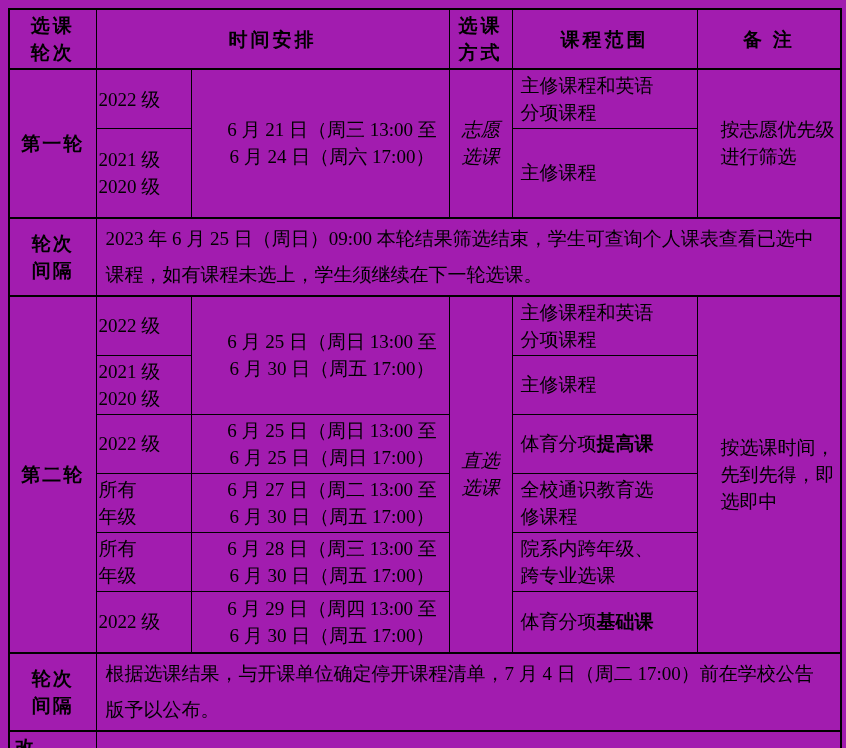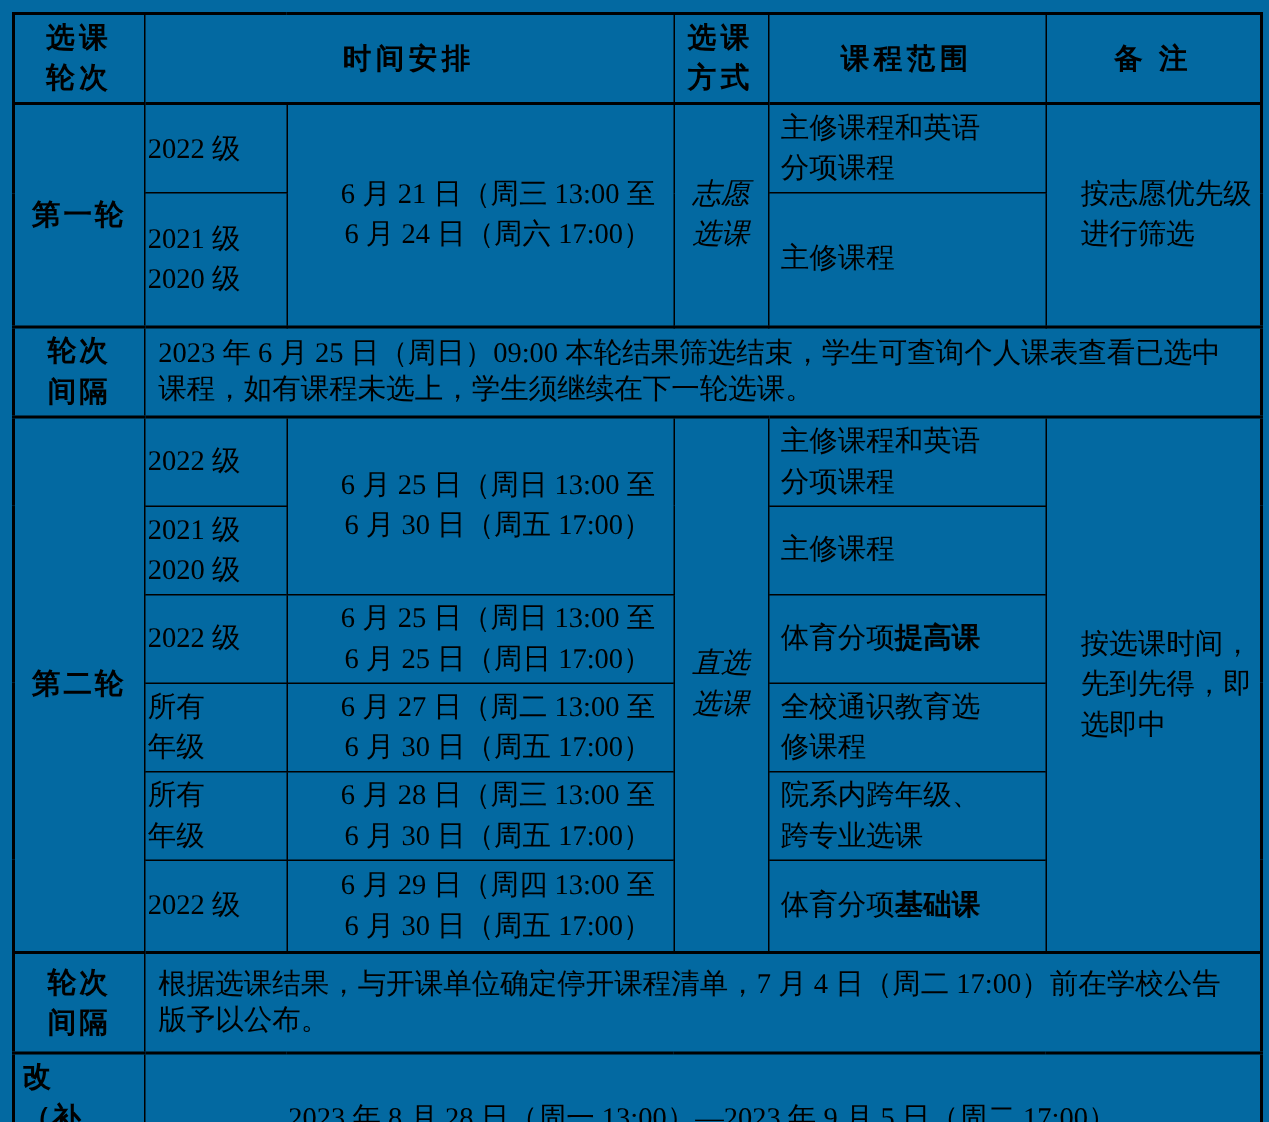--- a/index.html
+++ b/index.html
@@ -7,21 +7,21 @@
     padding: 0;
     background: #ffffff;
     color: #000000;
     font-family: "Liberation Serif", "DejaVu Serif", serif;
   }
   .page {
     width: 846px;
     height: 748px;
     box-sizing: border-box;
     padding: 8px 8px 0 8px;
-    background: #0369a1;
+    background: #a21caf;
   }
   table.sched {
     border-collapse: collapse;
     table-layout: fixed;
     width: 832px;
     border: 2px solid #000;
   }
   td, th {
     border: 1px solid #000;
     vertical-align: middle;
@@ -50,21 +50,21 @@
     font-weight: bold;
     text-align: left;
     letter-spacing: 1px;
     padding: 2px 2px 2px 5px;
   }
   .grade  { text-align: left; padding: 2px; }
   .time   { text-align: center; padding-left: 28px; padding-right: 4px; }
   .method { text-align: center; padding: 2px; font-style: italic; }
   .scope  { text-align: left; padding-left: 8px; padding-right: 4px; margin-left: 21px; }
   .note   { text-align: left; padding-left: 23px; padding-right: 4px; }
-  .longtext { text-align: left; padding-left: 9px; padding-right: 8px; line-height: 24px; }
+  .longtext { text-align: left; padding-left: 9px; padding-right: 8px; line-height: 36px; }
   .centertext { text-align: center; padding: 2px; }
   b { font-weight: bold; }
 </style>
 </head>
 <body>
 
 <div class="page">
   <table class="sched">
     <colgroup>
       <col style="width:87px">

